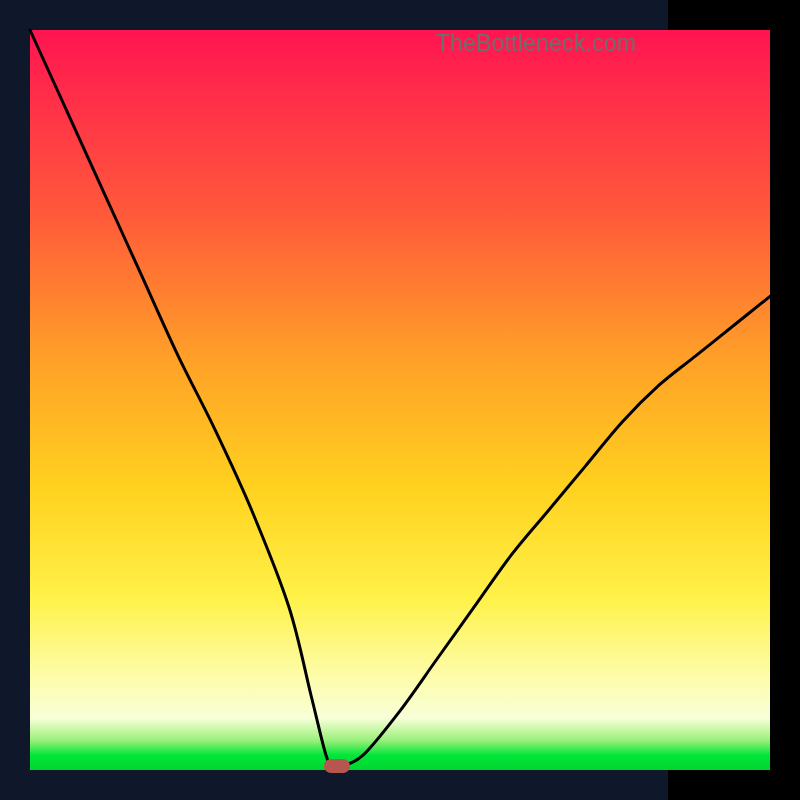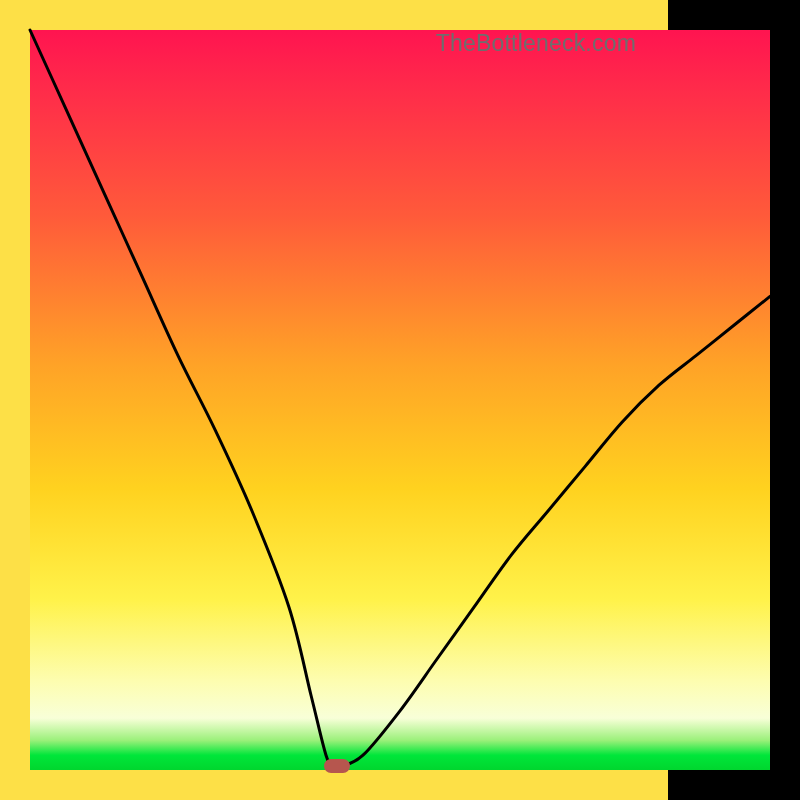--- a/index.html
+++ b/index.html
@@ -10,21 +10,21 @@
     overflow: hidden;
     background: #000;
     font-family: Arial, Helvetica, sans-serif;
   }
   .frame {
     position: absolute;
     top: 0;
     left: 0;
     width: 668px;
     height: 800px;
-    background: #fde047;
+    background: #0f172a;
   }
   .plot {
     position: absolute;
     top: 30px;
     left: 30px;
     width: 740px;
     height: 740px;
     
     background: linear-gradient(
       to bottom,

